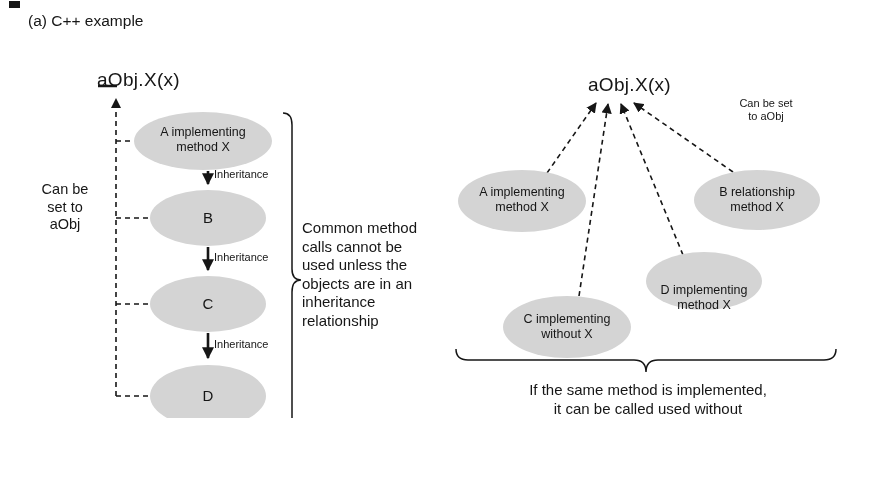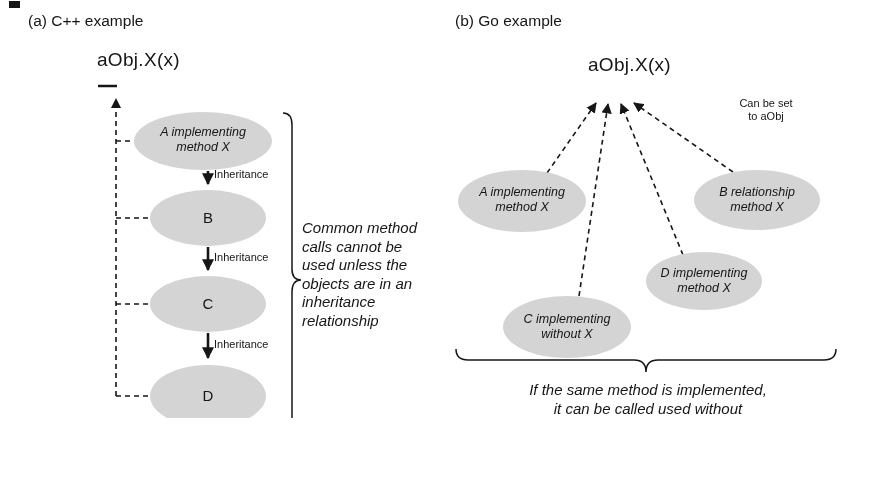--- a/index.html
+++ b/index.html
@@ -8,25 +8,25 @@
     --text:#161616;
     --bg:#ffffff;
   }
   *{margin:0;padding:0;box-sizing:border-box;}
   body{background:var(--bg);font-family:"Liberation Sans",sans-serif;}
   .canvas{position:relative;width:891px;height:418px;background:var(--bg);overflow:hidden;}
   .layer{position:absolute;left:0;top:0;}
   .txt{position:absolute;color:var(--text);white-space:pre-line;line-height:1.22;}
   .ctr{transform:translate(-50%,-50%);text-align:center;}
   .title{font-size:15.5px;}
-  .call{font-size:19px;letter-spacing:0.3px;}
-  .node-label{font-size:12.5px;line-height:15px;font-style:italic;}
+  .call{font-size:19px;letter-spacing:0.3px;margin-top:20px;}
+  .node-label{font-size:12.5px;line-height:15px;}
   .node-letter{font-size:15px;}
   .small{font-size:11px;}
-  .note{font-size:15px;font-style:italic;}
+  .note{font-size:15px;}
   .node-ellipse{fill:var(--ellipse-fill);stroke:none;}
   .ln{stroke:var(--line);fill:none;}
   .dash{stroke-dasharray:5 4;stroke-width:1.6;}
   .solid-arrow{stroke-width:2.6;}
   .brace{stroke-width:1.5;}
   .mark{fill:var(--line);}
 </style>
 </head>
 <body>
 
@@ -71,49 +71,51 @@
     <ellipse cx="522" cy="201" rx="64" ry="31" class="node-ellipse"></ellipse>
     <ellipse cx="757" cy="200" rx="63" ry="30" class="node-ellipse"></ellipse>
     <ellipse cx="704" cy="281" rx="58" ry="29" class="node-ellipse"></ellipse>
     <ellipse cx="567" cy="327" rx="64" ry="31" class="node-ellipse"></ellipse>
 
     <path d="M456,349 Q456,360 468,360 L634,360 Q646,360 646,372 Q646,360 658,360 L824,360 Q836,360 836,349" class="ln brace"></path>
   </svg>
 
   <div class="txt title" style="left:28px;top:12px;">(a) C++ example</div>
   <div class="txt call" style="left:97px;top:48px;">aObj.X(x)</div>
+  <div class="txt" style="left:28px;top:181px;width:74px;text-align:center;font-size:14.5px;">Can be
+set to
+aObj</div>
 
   <div class="txt node-label ctr" style="left:203px;top:140px;">A implementing
 method X</div>
   <div class="txt node-letter ctr" style="left:208px;top:218px;">B</div>
   <div class="txt node-letter ctr" style="left:208px;top:304px;">C</div>
   <div class="txt node-letter ctr" style="left:208px;top:396px;">D</div>
 
   <div class="txt small" style="left:214px;top:168px;">Inheritance</div>
   <div class="txt small" style="left:214px;top:251px;">Inheritance</div>
   <div class="txt small" style="left:214px;top:338px;">Inheritance</div>
 
   <div class="txt note" style="left:302px;top:219px;line-height:18.5px;">Common method
 calls cannot be
 used unless the
 objects are in an
 inheritance
 relationship</div>
 
-  <div class="txt title" style="left:455px;top:12px;">(b) Go example</div>
   <div class="txt call" style="left:588px;top:53px;">aObj.X(x)</div>
   <div class="txt" style="left:712px;top:97px;width:108px;text-align:center;font-size:11px;">Can be set
 to aObj</div>
 
   <div class="txt node-label ctr" style="left:522px;top:200px;">A implementing
 method X</div>
   <div class="txt node-label ctr" style="left:757px;top:200px;">B relationship
 method X</div>
   <div class="txt node-label ctr" style="left:567px;top:327px;">C implementing
 without X</div>
-  <div class="txt node-label ctr" style="left:704px;top:281px;">D implementing
+  <div class="txt node-label ctr" style="left:704px;top:298px;">D implementing
 method X</div>
 
   <div class="txt note" style="left:452px;top:380px;width:392px;text-align:center;line-height:19px;">If the same method is implemented,
 it can be called used without
 any inheritance relationship</div>
 
 </div>
 
 </body></html>

